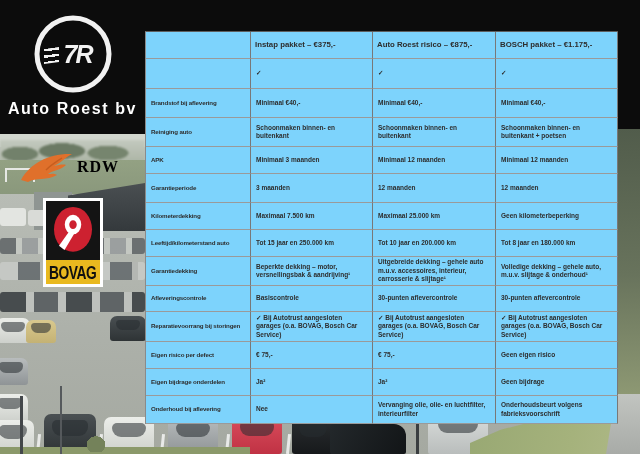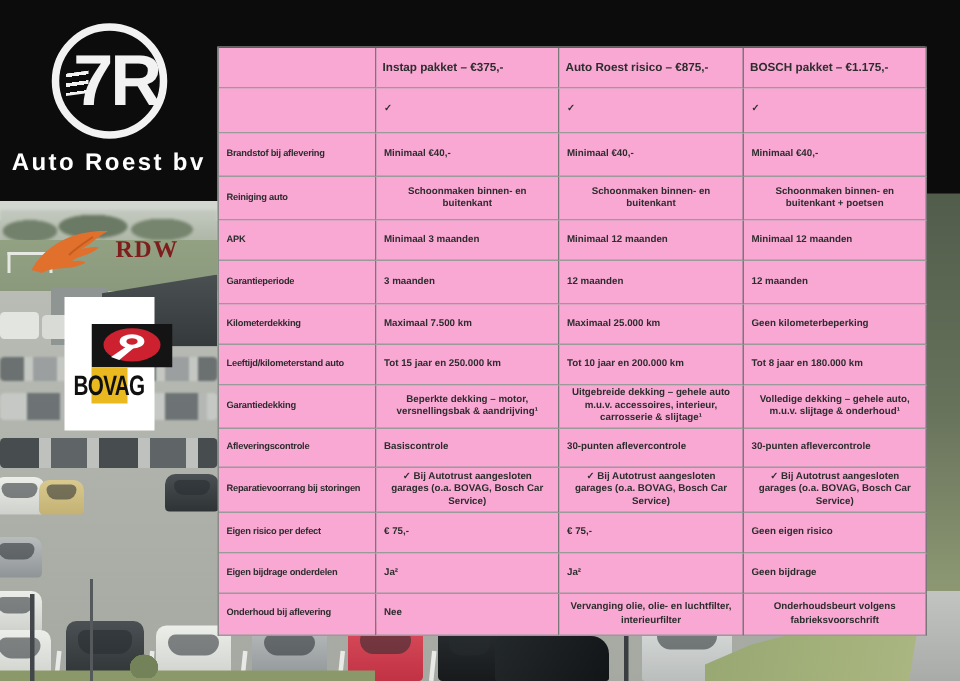--- a/index.html
+++ b/index.html
@@ -67,45 +67,45 @@
   .pole1{left:20px;top:396px;width:3px;height:58px;background:#43474a;}
   .pole2{left:60px;top:386px;width:2px;height:68px;background:#55595c;}
   .pole3{left:416px;top:420px;width:3px;height:34px;background:#3a3e40;}
   
   .band-top{position:absolute;left:0;top:0;width:640px;height:31px;background:#0c0c0c;z-index:2;}
   .band-right{position:absolute;left:617px;top:0;width:23px;height:129px;background:#0c0c0c;z-index:2;}
   .brand-box{position:absolute;left:0;top:0;width:145px;height:134px;background:#0c0c0c;z-index:3;
     display:flex;flex-direction:column;align-items:center;}
   .ar-circle{margin-top:13px;width:82px;height:82px;position:relative;}
   .monogram{position:absolute;inset:0;display:flex;align-items:center;justify-content:center;
-    color:#f2f2f2;font-size:48px;font-weight:700;letter-spacing:-2px;
+    color:#f2f2f2;font-size:25px;font-weight:700;font-style:italic;letter-spacing:-2px;
     transform:translateX(5px);}
   .speed-lines{position:absolute;left:12px;top:35px;width:15px;height:15px;
     background:repeating-linear-gradient(180deg,#f2f2f2 0 2.5px,transparent 2.5px 6.5px);
     transform:skewY(-8deg);}
   .company-name{margin-top:5px;color:#ffffff;font-size:16px;font-weight:700;letter-spacing:1.6px;}
   
   .rdw-logo{position:absolute;left:18px;top:148px;width:112px;height:38px;z-index:3;
     display:flex;align-items:center;}
-  .rdw-text{font-family:"Liberation Serif",serif;font-size:16px;font-weight:700;color:#7f1d1d;
+  .rdw-text{font-family:"Liberation Serif",serif;font-size:16px;font-weight:700;color:#000000;
     letter-spacing:1px;margin-left:1px;}
   .bovag-logo{position:absolute;left:43px;top:198px;width:60px;height:89px;z-index:3;background:#ffffff;
-    padding:18px;box-sizing:border-box;display:flex;flex-direction:column;}
+    padding:3px;box-sizing:border-box;display:flex;flex-direction:column;}
   .bovag-top{flex:1;}
   .bovag-band{height:24px;background:#e9b91f;display:flex;align-items:center;justify-content:center;}
   .bovag-text{font-size:15px;font-weight:800;color:#101010;transform:scale(.92,1.25);letter-spacing:-.5px;}
   .bosch-logo{position:absolute;left:33px;top:306px;width:78px;height:76px;z-index:3;}
   
   .pkg-table{position:absolute;left:145px;top:31px;z-index:4;display:grid;
     grid-template-columns:105px 122px 123px 122px;
     grid-template-rows:27px 30px 29px 29px 27px 29px 27px 27px 29px 26px 30px 27px 27px 28px;
     border-top:1px solid #5f5f5f;border-left:1px solid #8a8a8a;}
-  .cell{background:#f9a8d4;border-right:1px solid #787878;border-bottom:1px solid #9a9a9a;
+  .cell{background:#7dd3fc;border-right:1px solid #787878;border-bottom:1px solid #9a9a9a;
     display:flex;align-items:center;padding:1px 5px;box-sizing:border-box;color:#2d2d2d;
-    font-weight:700;font-size:6.5px;line-height:1.3;overflow:hidden;text-align:center;}
+    font-weight:700;font-size:6.5px;line-height:1.3;overflow:hidden;}
   .cell.head{font-size:7.8px;white-space:nowrap;padding:0 4px;}
   .cell.label{font-size:6.2px;letter-spacing:-.15px;padding-right:2px;}
 </style>
 </head>
 <body>
 
 <div class="stage">
 
   <div class="photo">
     <div class="shape sky"></div>

